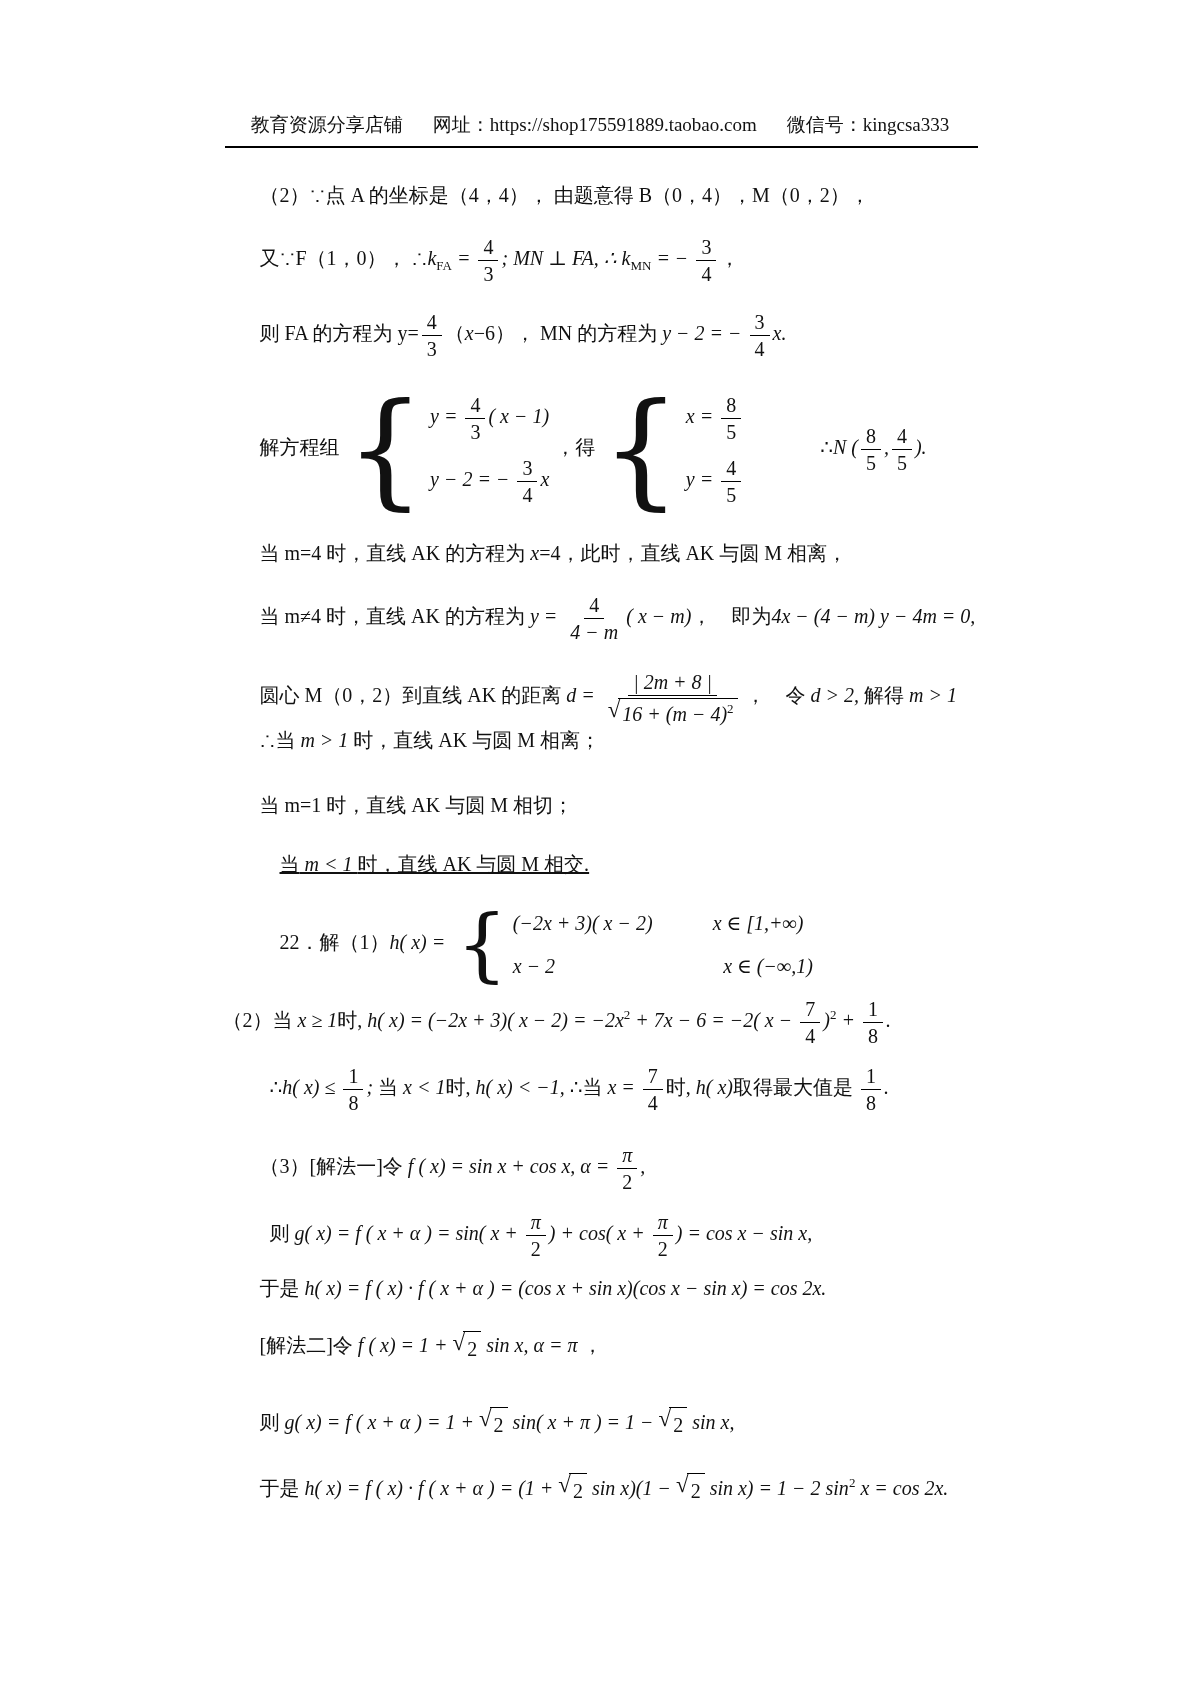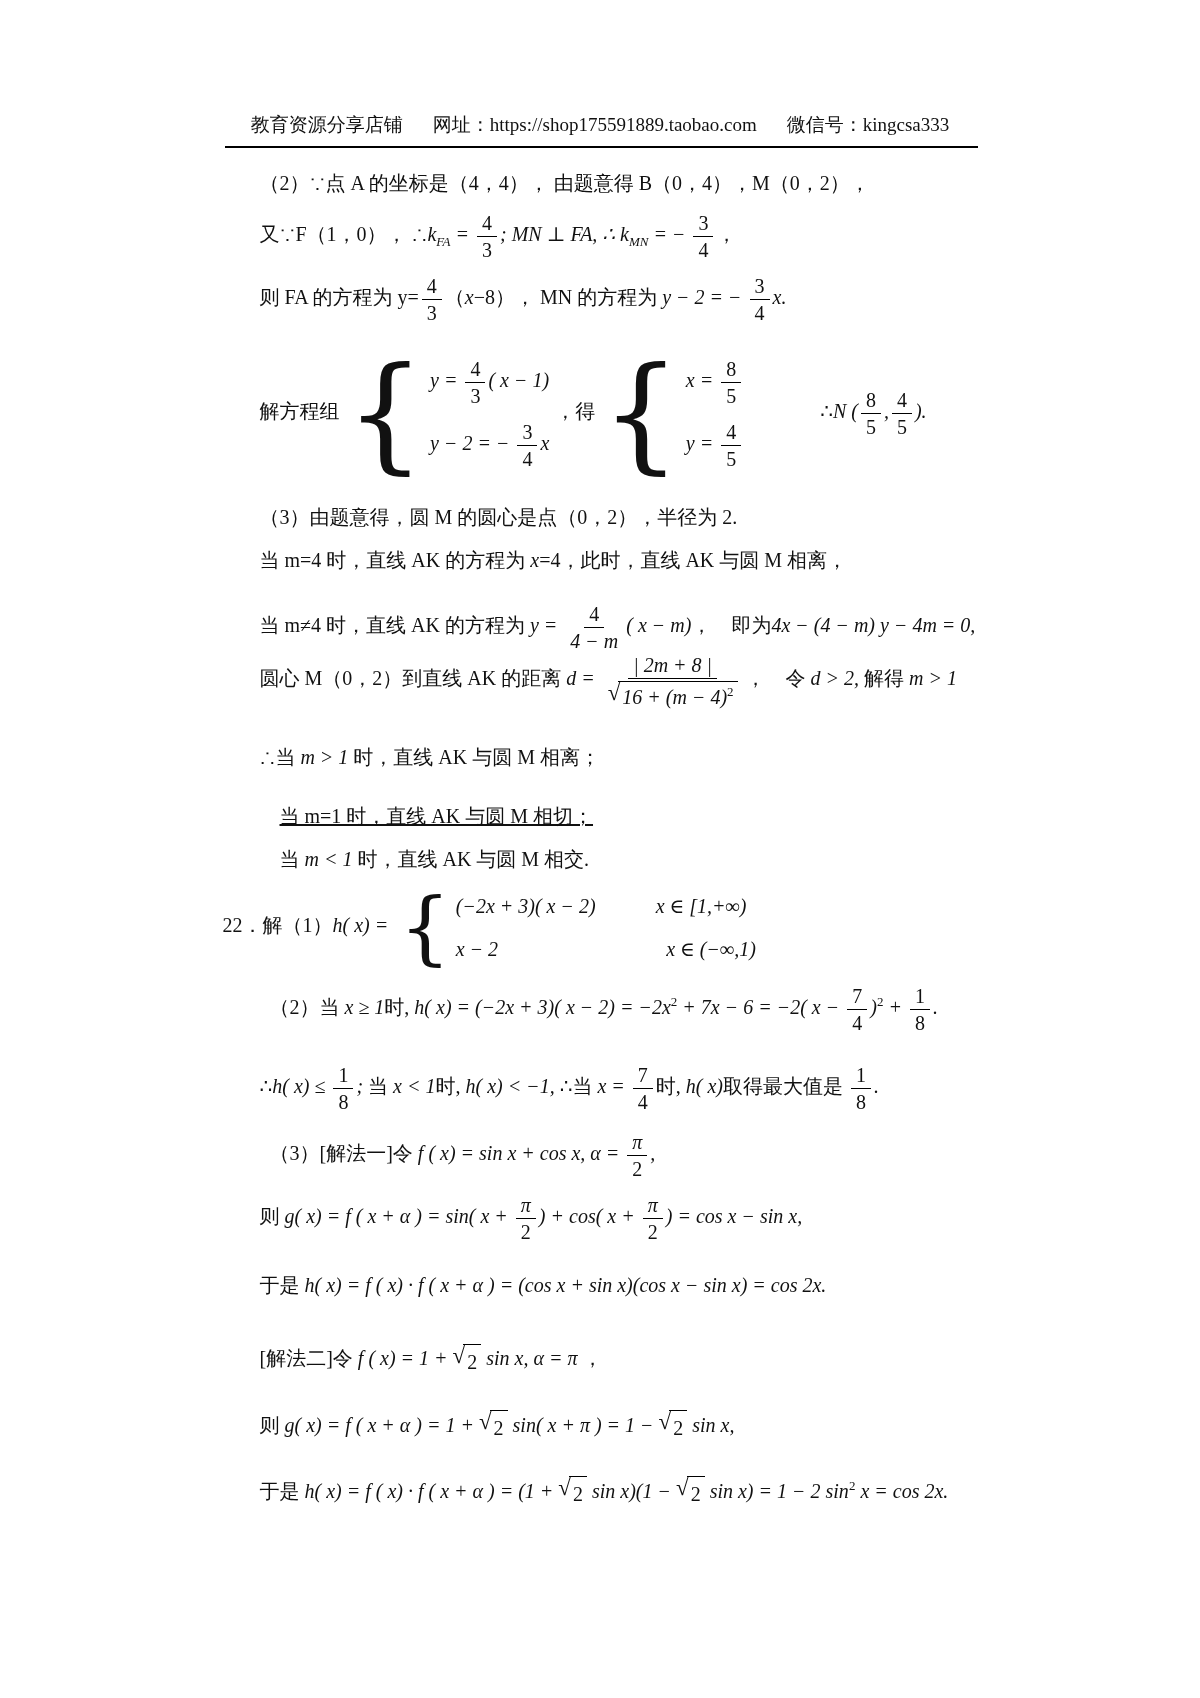--- a/index.html
+++ b/index.html
@@ -6,24 +6,24 @@
   html,body{margin:0;padding:0;background:#ffffff;}
   .page{
     width:1091px;min-height:1698px;margin:0 auto;background:#ffffff;color:#111;
     font-family:"Liberation Serif","DejaVu Serif",serif;font-size:20px;
     padding-bottom:80px;overflow:hidden;
   }
   .header{padding-top:112px;text-align:center;font-size:19px;white-space:nowrap;}
   .hsep{margin-left:30px;}
   .rule{border:none;border-top:2px solid #000;margin:8px 168px 0 170px;}
   .content{padding:8px 40px 0 168px;}
-  .line{padding-left:37px;margin-top:12px;white-space:nowrap;line-height:1.55;}
+  .line{padding-left:37px;margin-top:24px;white-space:nowrap;line-height:1.55;}
   .up{font-style:normal;}
   .mi{font-style:italic;}
-  sub.sub{font-size:0.65em;font-style:italic;}
+  sub.sub{font-size:0.65em;}
   sup.sup{font-size:0.65em;}
   .frac{
     display:inline-flex;flex-direction:column;align-items:center;
     vertical-align:middle;margin:0 3px;line-height:1.2;text-align:center;
   }
   .frac > .num{display:inline-block;padding:0 5px 1px;border-bottom:1.4px solid #000;}
   .frac > .den{display:inline-block;padding:1px 5px 0;}
   .sqrt{display:inline-block;vertical-align:middle;white-space:nowrap;font-family:Liberation Serif, serif;}
   .rad{display:inline-block;font-size:1.15em;line-height:1;vertical-align:top;margin-right:-2px;}
   .radicand{display:inline-block;border-top:1.4px solid #000;padding:2px 4px 0;}
@@ -63,21 +63,21 @@
       <div class="line"><span class="up">又∵F（1，0）， ∴</span><span class="mi">k</span><sub class="sub">FA</sub><span class="mi"> = </span><span class="frac">
           <span class="num"><span class="up">4</span></span>
           <span class="den"><span class="up">3</span></span>
         </span><span class="mi">; MN ⊥ FA, ∴ </span><span class="mi">k</span><sub class="sub">MN</sub><span class="mi"> = − </span><span class="frac">
           <span class="num"><span class="up">3</span></span>
           <span class="den"><span class="up">4</span></span>
         </span><span class="up">，</span></div>
       <div class="line"><span class="up">则 FA 的方程为 y=</span><span class="frac">
           <span class="num"><span class="up">4</span></span>
           <span class="den"><span class="up">3</span></span>
-        </span><span class="up">（</span><span class="mi">x</span><span class="up">−8）， MN 的方程为 </span><span class="mi">y − 2 = − </span><span class="frac">
+        </span><span class="up">（</span><span class="mi">x</span><span class="up">−6）， MN 的方程为 </span><span class="mi">y − 2 = − </span><span class="frac">
           <span class="num"><span class="up">3</span></span>
           <span class="den"><span class="up">4</span></span>
         </span><span class="mi">x.</span></div>
       <div class="line"><span class="up">解方程组</span><span class="cases">
           <span class="brace" style="font-size: 125px;">{</span>
           <span class="rows">
             <span class="crow"><span class="mi">y = </span><span class="frac">
                 <span class="num"><span class="up">4</span></span>
                 <span class="den"><span class="up">3</span></span>
               </span><span class="mi">( x − 1)</span></span>
@@ -98,21 +98,20 @@
                 <span class="den"><span class="up">5</span></span>
               </span></span>
           </span>
         </span><span class="gap" style="width: 70px;"></span><span class="up">∴</span><span class="mi">N (</span><span class="frac">
           <span class="num"><span class="up">8</span></span>
           <span class="den"><span class="up">5</span></span>
         </span><span class="mi">,</span><span class="frac">
           <span class="num"><span class="up">4</span></span>
           <span class="den"><span class="up">5</span></span>
         </span><span class="mi">).</span></div>
-      <div class="line"><span class="up">（3）由题意得，圆 M 的圆心是点（0，2），半径为 2.</span></div>
       <div class="line"><span class="up">当 m=4 时，直线 AK 的方程为 </span><span class="mi">x</span><span class="up">=4，此时，直线 AK 与圆 M 相离，</span></div>
       <div class="line"><span class="up">当 m≠4 时，直线 AK 的方程为 </span><span class="mi">y = </span><span class="frac">
           <span class="num"><span class="up">4</span></span>
           <span class="den"><span class="mi">4 − m</span></span>
         </span><span class="mi">( x − m)</span><span class="up">，　即为</span><span class="mi">4x − (4 − m) y − 4m = 0,</span></div>
       <div class="line"><span class="up">圆心 M（0，2）到直线 AK 的距离 </span><span class="mi">d = </span><span class="frac">
           <span class="num"><span class="mi">| 2m + 8 |</span></span>
           <span class="den"><span class="sqrt"><span class="rad">√</span><span class="radicand"><span class="mi">16 + (m − 4)</span><sup class="sup">2</sup></span></span></span>
         </span><span class="up">，　令</span><span class="mi"> d &gt; 2, </span><span class="up">解得</span><span class="mi"> m &gt; 1</span></div>
       <div class="line"><span class="up">∴当</span><span class="mi"> m &gt; 1 </span><span class="up">时，直线 AK 与圆 M 相离；</span></div>

